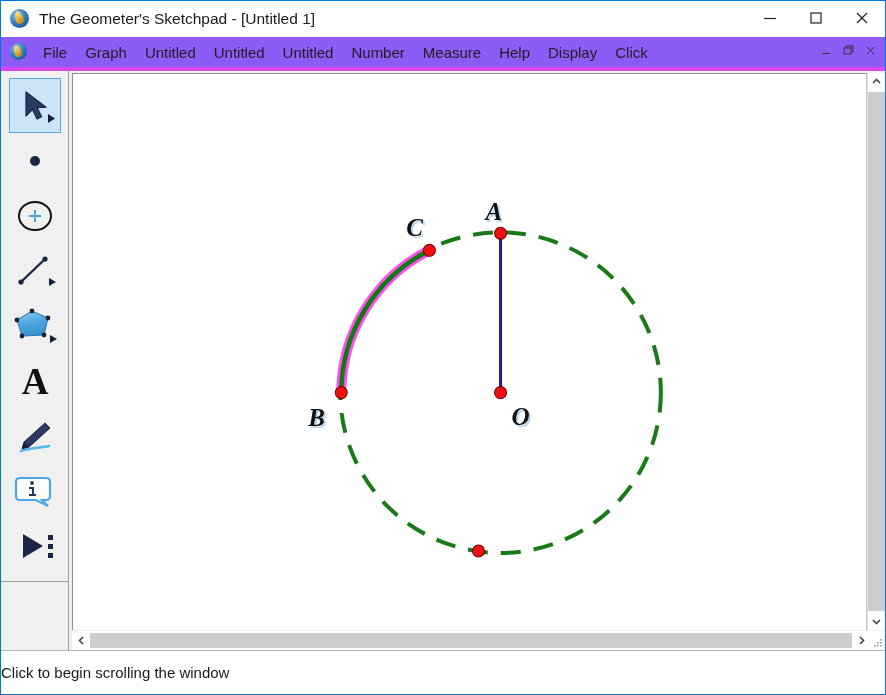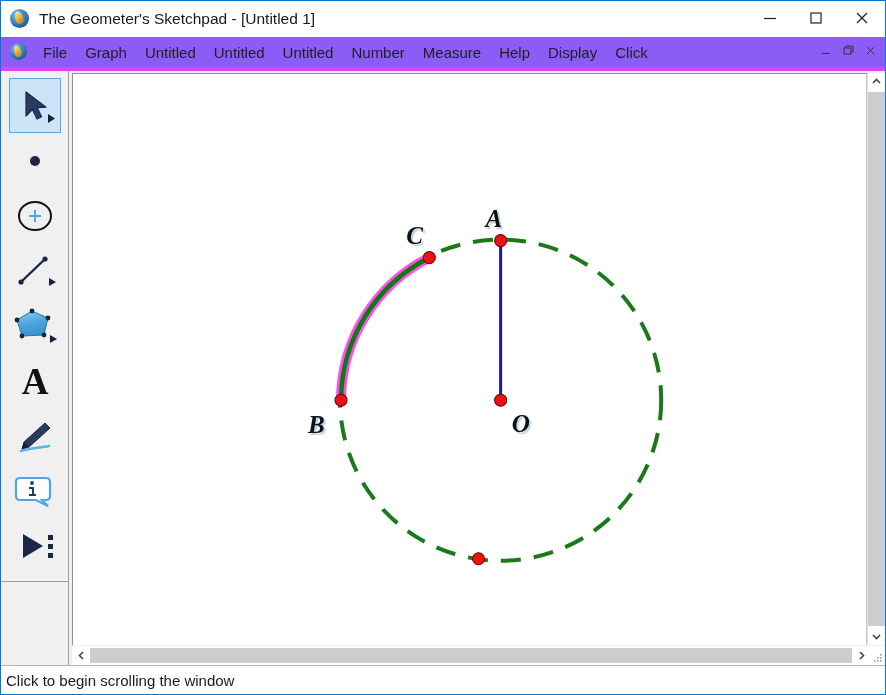--- a/index.html
+++ b/index.html
@@ -280,27 +280,26 @@
     min-width: 15px;
     display: flex;
     align-items: flex-end;
     justify-content: flex-end;
     padding: 0 2px 2px 0;
     box-sizing: border-box;
   }
 
   
   #status-bar {
-    height: 29px;
+    height: 44px;
     min-height: 27px;
     background: #ffffff;
     border-top: 1px solid #b5b5b5;
     display: flex;
     align-items: center;
-    padding-left: 5px;
     box-sizing: border-box;
   }
   #status-text {
     font-size: 15px;
     color: #1a1a1a;
     font-family: "Liberation Sans", sans-serif;
   }
 </style>
 </head>
 <body>

